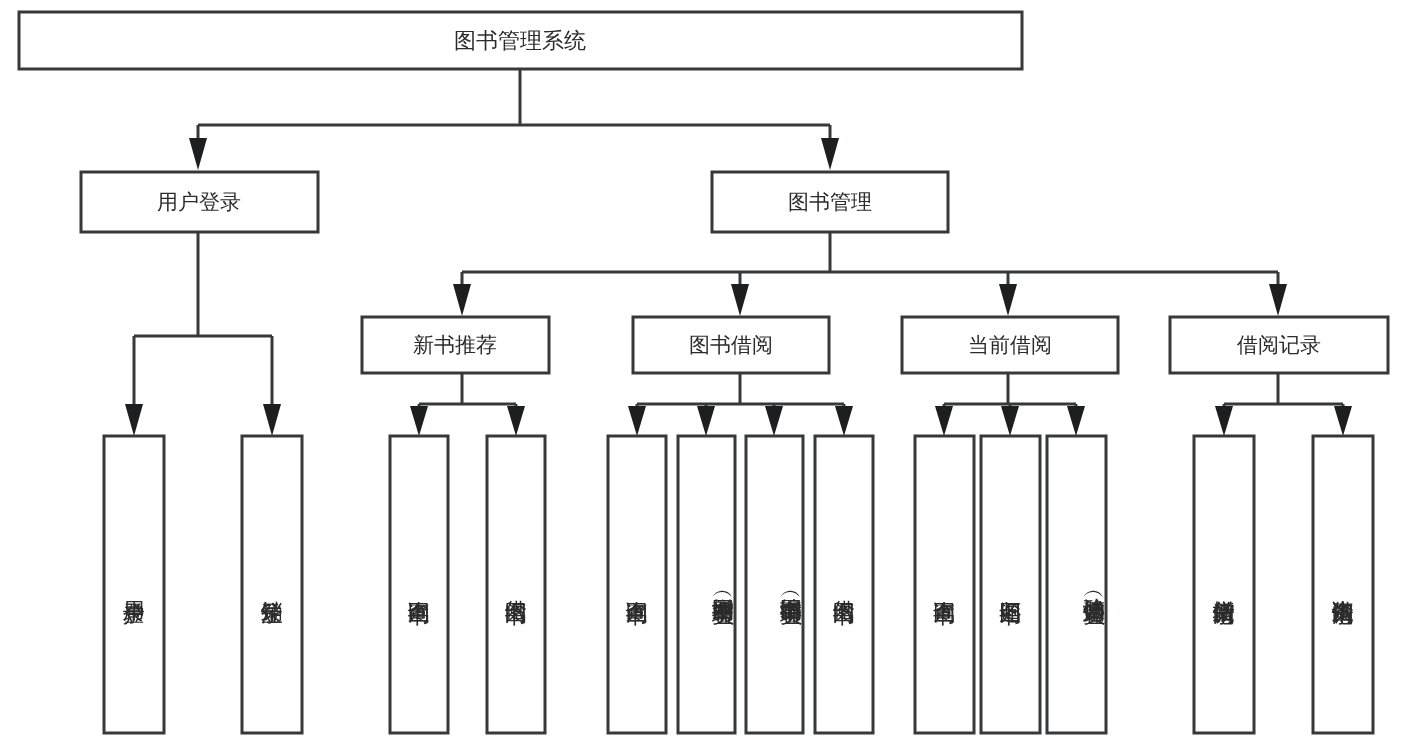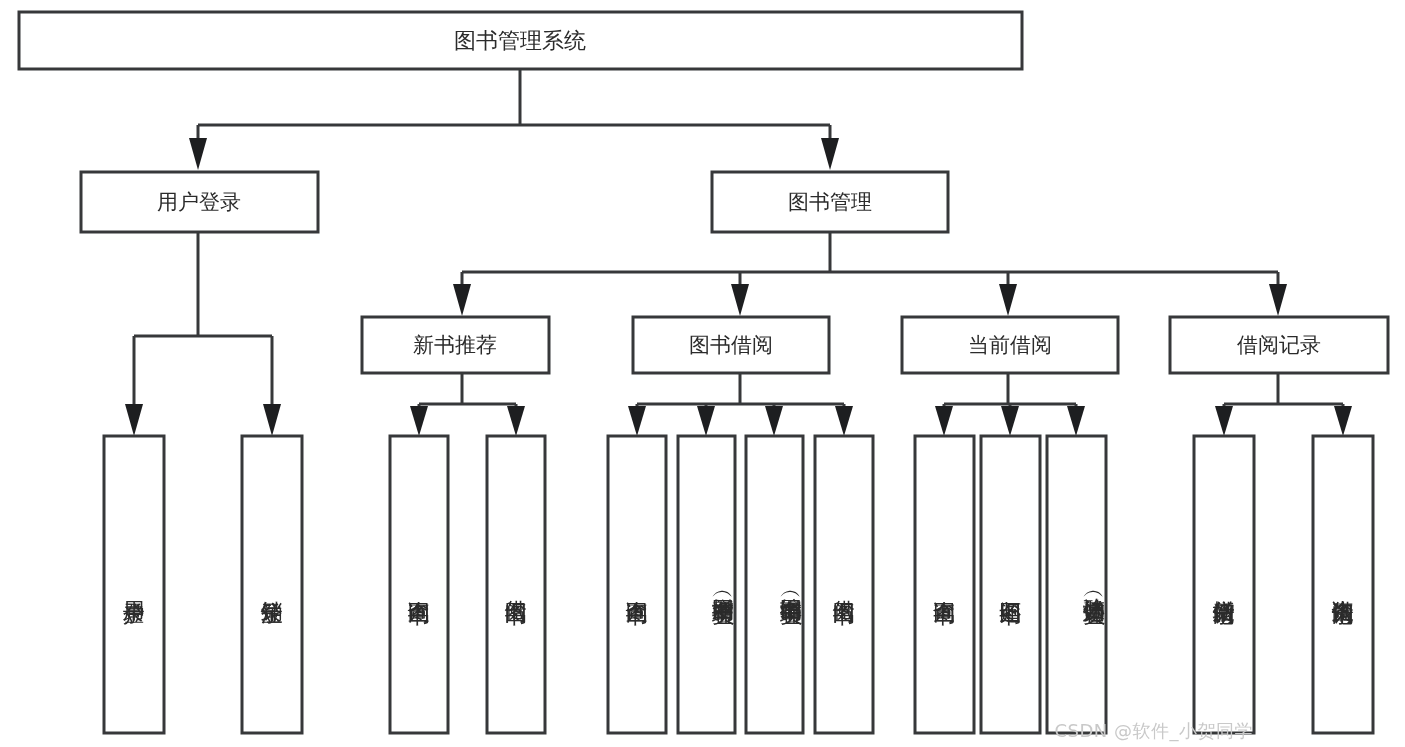--- a/index.html
+++ b/index.html
@@ -219,15 +219,14 @@
   <div class="vlabel" style="left:608px;  top:436px; width:58px; height:297px;">查询图书</div>
   <div class="vlabel" style="left:678px;  top:436px; width:57px; height:297px; align-items:flex-start;">新增图书（管理员）</div>
   <div class="vlabel" style="left:746px;  top:436px; width:57px; height:297px; align-items:flex-start;">编辑图书（管理员）</div>
   <div class="vlabel" style="left:815px;  top:436px; width:58px; height:297px;">借阅图书</div>
   <div class="vlabel" style="left:915px;  top:436px; width:59px; height:297px;">查询图书</div>
   <div class="vlabel" style="left:981px;  top:436px; width:59px; height:297px;">归还图书</div>
   <div class="vlabel" style="left:1047px; top:436px; width:59px; height:297px; align-items:flex-start;">确认归还（管理员）</div>
   <div class="vlabel" style="left:1194px; top:436px; width:60px; height:297px;">新增借阅记录</div>
   <div class="vlabel" style="left:1313px; top:436px; width:60px; height:297px;">查询借阅记录</div>
 
-  <div class="watermark">CSDN @软件_小贺同学</div>
 
 </div>
 
 </body></html>

